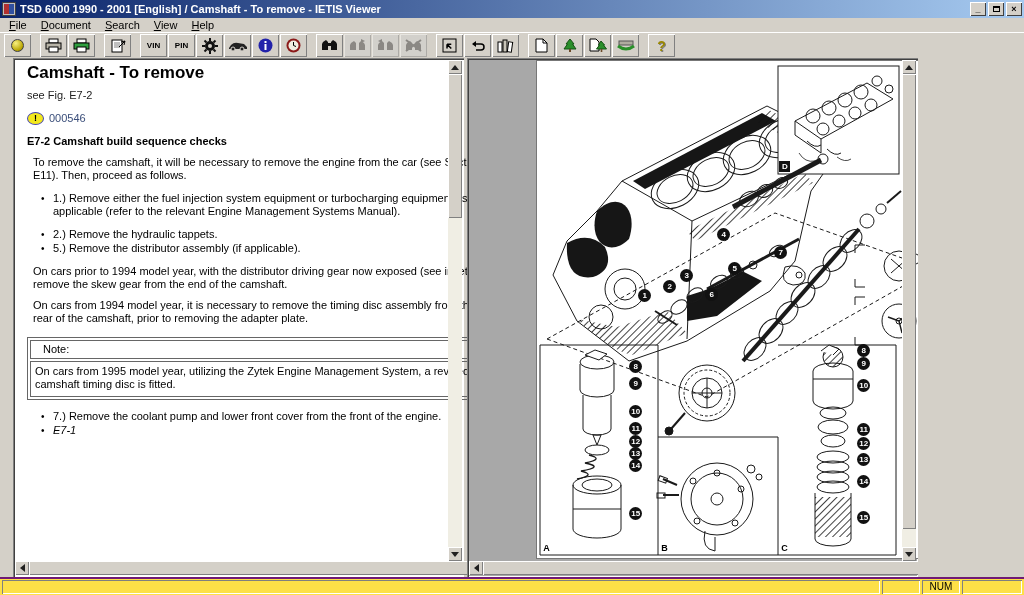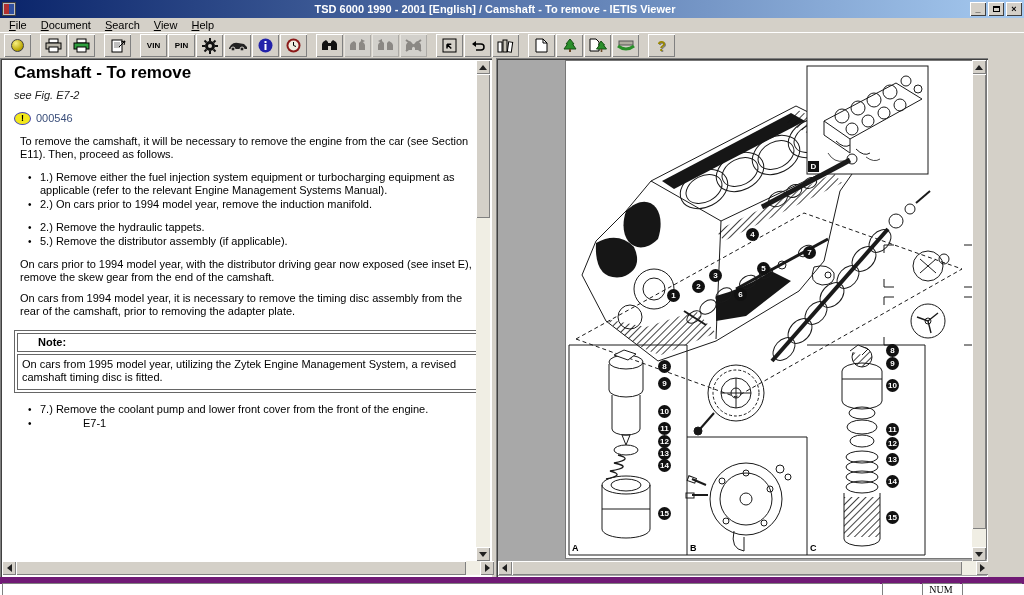--- a/index.html
+++ b/index.html
@@ -1,20 +1,20 @@
 <!DOCTYPE html>
 <html><head>
 <meta charset="utf-8">
 <style>
   * { margin:0; padding:0; box-sizing:border-box; }
   html,body { width:1024px; height:595px; overflow:hidden; }
   body { font-family:"Liberation Sans", sans-serif; background:#d4d0c8; position:relative; font-size:11px; color:#000; }
 
   
-  .titlebar { height:18px; background:linear-gradient(to right,#0a246a,#a6caf0); display:flex; align-items:center; padding:0 2px;text-align:center; }
+  .titlebar { height:18px; background:linear-gradient(to right,#0a246a,#a6caf0); display:flex; align-items:center; padding:0 2px; }
   .title-icon { width:14px; height:14px; margin-right:4px; background:#c0c0c0; border:1px solid #404040; position:relative; flex:none; }
   .title-icon::before { content:""; position:absolute; left:1px; top:1px; width:5px; height:10px; background:#b03030; }
   .title-icon::after { content:""; position:absolute; right:1px; top:1px; width:5px; height:10px; background:#3050a0; }
   .title-text { color:#fff; font-weight:bold; font-size:11px; white-space:nowrap; overflow:hidden; flex:1; }
   .win-btns { display:flex; gap:2px; }
   .win-btn { width:16px; height:14px; background:#d4d0c8; box-shadow: inset 1px 1px 0 #fff, inset -1px -1px 0 #404040; font-size:9px; font-weight:bold; display:flex; align-items:center; justify-content:center; line-height:1; }
   .restore-glyph { width:7px; height:6px; border:1px solid #000; border-top-width:2px; }
 
   .menubar { height:14px; display:flex; align-items:center; padding-left:2px; gap:0; }
   .menu-item { display:inline-block; padding:3px 7px; }
@@ -23,60 +23,60 @@
   
   .toolbar { height:26px; display:flex; align-items:center; padding:1px 4px; border-top:1px solid #fff; gap:1px; }
   .tb-gap { width:7px; flex:none; }
   .tb-btn { width:27px; height:23px; flex:none; background:#d4d0c8; box-shadow: inset 1px 1px 0 #fff, inset -1px -1px 0 #808080; display:flex; align-items:center; justify-content:center; }
   .tb-txt { font-size:8px; font-weight:bold; letter-spacing:0; }
   .sphere { width:13px; height:13px; border-radius:50%; background:radial-gradient(circle at 35% 30%, #f8f080, #b8a400 70%, #6b5e00); border:1px solid #404040; }
   .help-q { color:#9a8700; font-weight:bold; font-size:14px; text-shadow:1px 1px 0 #808080; }
   .dim { opacity:.45; filter:grayscale(1); }
 
   
-  .main { position:absolute; top:58px; left:0; width:988px; height:519px; display:flex; }
+  .main { position:absolute; top:58px; left:13px; width:905px; height:519px; display:flex; }
   .pane { position:relative; box-shadow: inset 1px 1px 0 #808080, inset 2px 2px 0 #404040, inset -1px -1px 0 #fff; }
   .left-pane { width:510px; height:519px; background:#fff; }
   .splitter { width:4px; height:519px; background:#d4d0c8; }
   .right-pane { width:510px; height:519px; background:#a8a8a8; overflow:hidden; }
 
   
   .sb { position:absolute; background:#f0eee4; }
   .sb-btn { position:absolute; width:14px; height:14px; background:#d4d0c8; box-shadow: inset 1px 1px 0 #fff, inset -1px -1px 0 #808080; display:flex; align-items:center; justify-content:center; }
   .sb-thumb { position:absolute; background:#d4d0c8; box-shadow: inset 1px 1px 0 #fff, inset -1px -1px 0 #808080; }
   .tri-u { width:0;height:0;border-left:4px solid transparent;border-right:4px solid transparent;border-bottom:5px solid #202020; }
   .tri-d { width:0;height:0;border-left:4px solid transparent;border-right:4px solid transparent;border-top:5px solid #202020; }
   .tri-l { width:0;height:0;border-top:4px solid transparent;border-bottom:4px solid transparent;border-right:5px solid #202020; }
   .tri-r { width:0;height:0;border-top:4px solid transparent;border-bottom:4px solid transparent;border-left:5px solid #202020; }
 
   
   .doc { position:absolute; top:2px; left:2px; width:492px; height:501px; overflow:hidden; padding:4px 12px 0 12px; line-height:13px; }
   .doc h1 { font-size:17px; margin:2px 0 10px 0; }
-  .seefig { font-style:italic; color:#222; margin-bottom:9px; }
+  .seefig { color:#222; margin-bottom:9px; }
   .refrow { display:flex; align-items:center; gap:5px; margin:10px 0; }
   .warn-ico { width:17px; height:13px; border-radius:50%; background:#f3e81c; border:1px solid #4646b4; color:#000; font-weight:bold; font-size:9px; display:flex; align-items:center; justify-content:center; line-height:1; }
   .reflink { color:#3a4e7a; }
   .bold-head { font-weight:bold; margin:10px 0 8px 0; }
   .doc p { margin:8px 6px; }
   .doc ul { list-style:none; margin:10px 0 10px 14px; }
   .doc li { padding-left:12px; position:relative; margin:1px 0; }
   .doc li::before { content:"•"; position:absolute; left:0; top:0; font-size:10px; }
-  .figref { display:block;margin-left:43px; }
+  .figref { font-style:italic; display:block; }
   .notebox { border:1px solid #666; padding:2px; margin:12px 2px 10px 0; }
-  .notebox .nb-head { border:1px solid #666; font-weight:bold; padding:2px 20px; }
+  .notebox .nb-head { border:1px solid #666; font-weight:normal; padding:2px 12px; }
   .notebox .nb-body { border:1px solid #666; margin-top:2px; padding:3px 4px 5px 4px; }
 
   
   .page { position:absolute; left:69px; top:2px; width:422px; height:499px; background:#fff; border:1px solid #777; }
   .co { position:absolute; width:13px; height:13px; border-radius:50%; background:#111; color:#fff; font-size:8px; font-weight:bold; display:flex; align-items:center; justify-content:center; line-height:1; }
   .panel-letter { position:absolute; font-size:9px; font-weight:bold; }
   .inset-label { position:absolute; width:11px; height:11px; background:#111; color:#fff; font-size:8px; font-weight:bold; display:flex; align-items:center;justify-content:center; }
 
   
-  .statusbar { position:absolute; left:0; top:577px; width:1024px; height:18px; background:#ffffff; border-top:7px solid #701a75; display:flex; align-items:center; padding:2px; gap:2px;font-family:Liberation Serif, serif; }
+  .statusbar { position:absolute; left:0; top:577px; width:1024px; height:18px; background:#fde047; border-top:2px solid #701a75; display:flex; align-items:center; padding:2px; gap:2px; }
   .sb-panel { height:14px; box-shadow: inset 1px 1px 0 #808080, inset -1px -1px 0 #fff; }
   .sb-panel.grow { flex:1; }
   .sb-panel.cell { width:38px; text-align:center; line-height:14px; font-size:10px; }
   .sb-panel.cell2 { width:60px; }
 </style>
 </head>
 <body>
 
 <div class="titlebar">
   <div class="title-icon"></div>
@@ -256,24 +256,24 @@
 <div class="main">
 
   <div class="pane left-pane">
     <div class="doc">
       <h1>Camshaft - To remove</h1>
       <div class="seefig">see Fig. E7-2</div>
       <div class="refrow">
         <span class="warn-ico">!</span>
         <span class="reflink">000546</span>
       </div>
+      <div class="bold-head">E7-2 Camshaft build sequence checks</div>
       <p>To remove the camshaft, it will be necessary to remove the engine from the car (see Section E11). Then, proceed as follows.</p>
       <ul>
         <li>1.) Remove either the fuel injection system equipment or turbocharging equipment as applicable (refer to the relevant Engine Management Systems Manual).</li>
-        <li>2.) On cars prior to 1994 model year, remove the induction manifold.</li>
       </ul>
       <ul>
         <li>2.) Remove the hydraulic tappets.</li>
         <li>5.) Remove the distributor assembly (if applicable).</li>
       </ul>
       <p>On cars prior to 1994 model year, with the distributor driving gear now exposed (see inset E), remove the skew gear from the end of the camshaft.</p>
       <p>On cars from 1994 model year, it is necessary to remove the timing disc assembly from the rear of the camshaft, prior to removing the adapter plate.</p>
       <div class="notebox">
         <div class="nb-head">Note:</div>
         <div class="nb-body">On cars from 1995 model year, utilizing the Zytek Engine Management System, a revised camshaft timing disc is fitted.</div>

